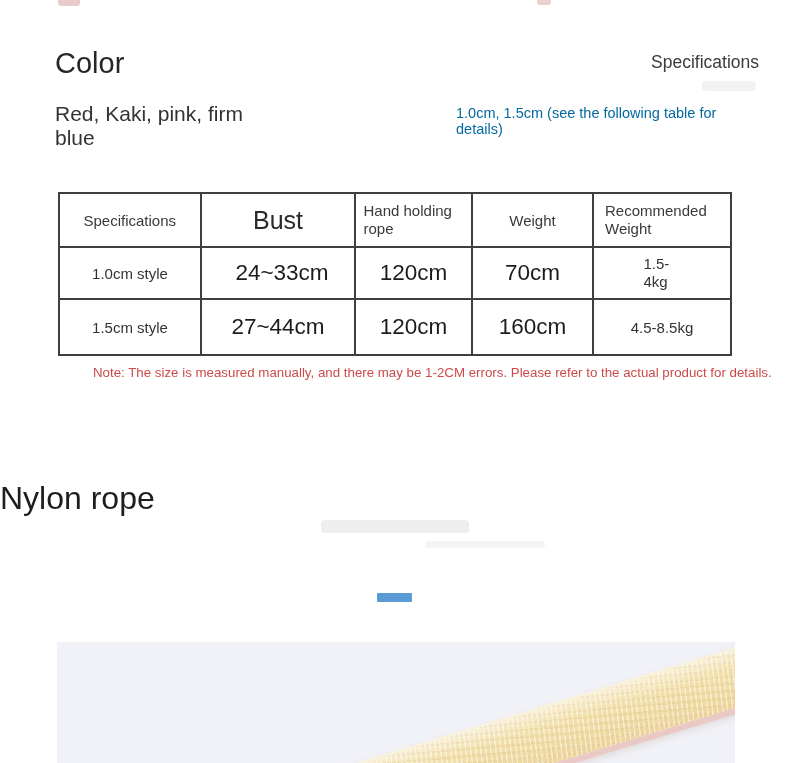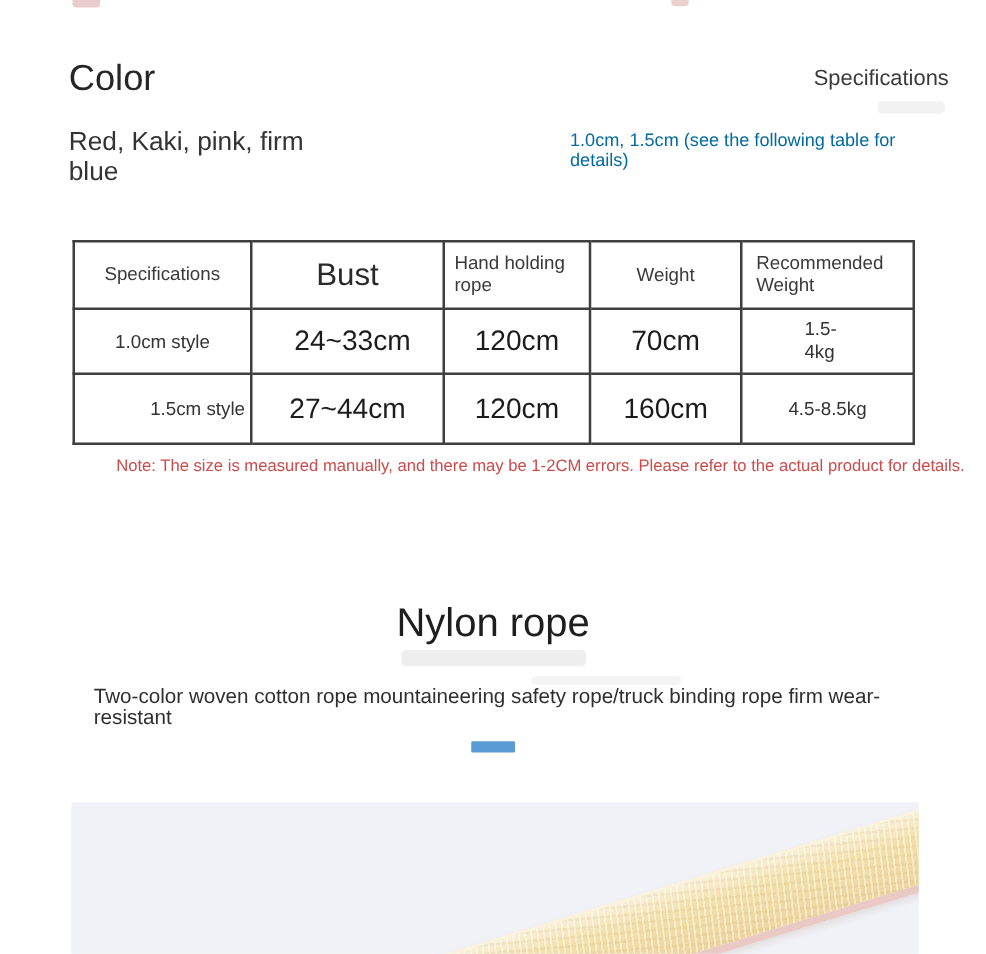--- a/index.html
+++ b/index.html
@@ -61,21 +61,21 @@
   .w-rec{max-width:114px;}
   .w-15kg{max-width:37px;}
 
   .size-note{
     position:absolute;left:93px;top:365px;width:680px;
     font-size:13.3px;line-height:1.2;
   }
 
   .nylon-title{
     position:absolute;left:0;top:480px;width:789px;
-    text-align:center;font-size:32px;color:#1e1e1e;font-weight:400;
+    text-align:left;font-size:32px;color:#1e1e1e;font-weight:400;
   }
   .nylon-desc{
     position:absolute;left:75px;top:549px;width:658px;
     font-size:16.5px;line-height:1.05;color:#2f2f2f;
   }
   .divider{
     position:absolute;left:377px;top:593px;width:35px;height:9px;
     border-radius:1px;
   }
 
@@ -124,35 +124,34 @@
         <th class="small-h" style="border-color: rgb(63, 63, 63);"><span class="wrapbox w-rec">Recommended Weight</span></th>
       </tr>
       <tr class="r1">
         <td class="small" style="border-color: rgb(63, 63, 63);">1.0cm style</td>
         <td class="big" style="border-color: rgb(63, 63, 63); padding-left: 12px;">24~33cm</td>
         <td class="big" style="border-color: rgb(63, 63, 63);">120cm</td>
         <td class="big" style="border-color: rgb(63, 63, 63);">70cm</td>
         <td class="small" style="border-color: rgb(63, 63, 63);"><span class="wrapbox w-15kg">1.5-4kg</span></td>
       </tr>
       <tr class="r2">
-        <td class="small" style="border-color: rgb(63, 63, 63); text-align: right;">1.5cm style</td>
+        <td class="small" style="border-color: rgb(63, 63, 63);">1.5cm style</td>
         <td class="big" style="border-color: rgb(63, 63, 63);">27~44cm</td>
         <td class="big" style="border-color: rgb(63, 63, 63);">120cm</td>
         <td class="big" style="border-color: rgb(63, 63, 63);">160cm</td>
         <td class="small" style="border-color: rgb(63, 63, 63);">4.5-8.5kg</td>
       </tr>
     </tbody>
       </table>
   </div>
 
   <div class="size-note" style="color: rgb(204, 74, 74);">Note: The size is measured manually, and there may be 1-2CM errors. Please refer to the actual product for details.</div>
 
   <div class="nylon-title">Nylon rope</div>
   <div class="ghost g2"></div>
   <div class="ghost g3"></div>
-  <div class="nylon-desc">Two-color woven cotton rope mountaineering safety rope/truck binding rope firm wear-resistant</div>
   <div class="divider" style="background: rgb(91, 155, 213);"></div>
 
   <div class="photo" style="background: rgb(241, 242, 247);">
     <div class="strap" style="background: repeating-linear-gradient(100deg, rgba(255, 255, 255, 0.45) 0px, rgba(255, 255, 255, 0.45) 1.5px, rgba(255, 255, 255, 0) 1.5px, rgba(255, 255, 255, 0) 5px), repeating-linear-gradient(12deg, rgba(190, 150, 80, 0.1) 0px, rgba(190, 150, 80, 0.1) 2px, rgba(190, 150, 80, 0) 2px, rgba(190, 150, 80, 0) 7px), linear-gradient(rgb(248, 239, 213) 0%, rgb(242, 223, 169) 35%, rgb(239, 217, 162) 75%, rgb(237, 212, 158) 100%); border-bottom-color: rgb(234, 201, 197);"></div>
   </div>
 
 </div>
 
 </body></html>

